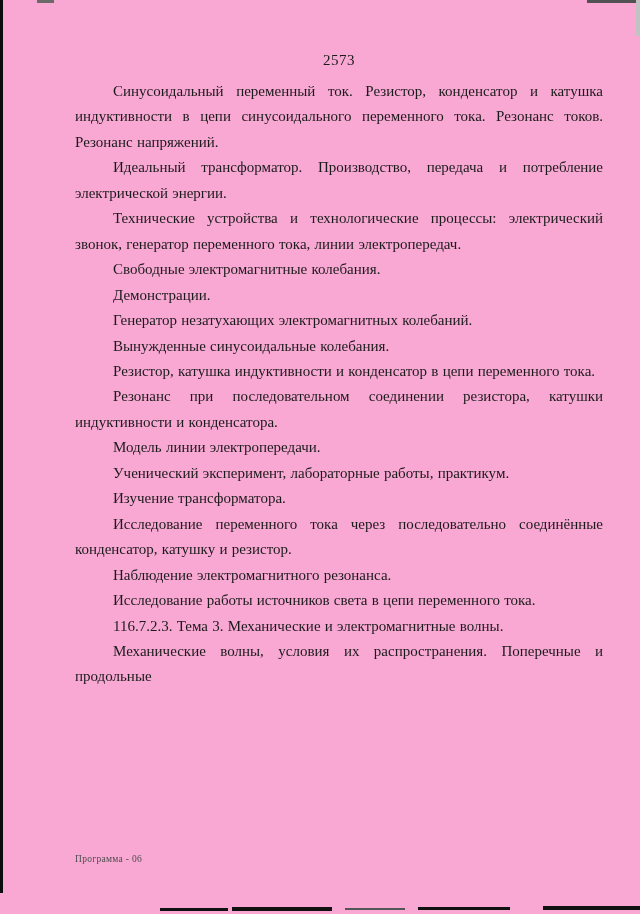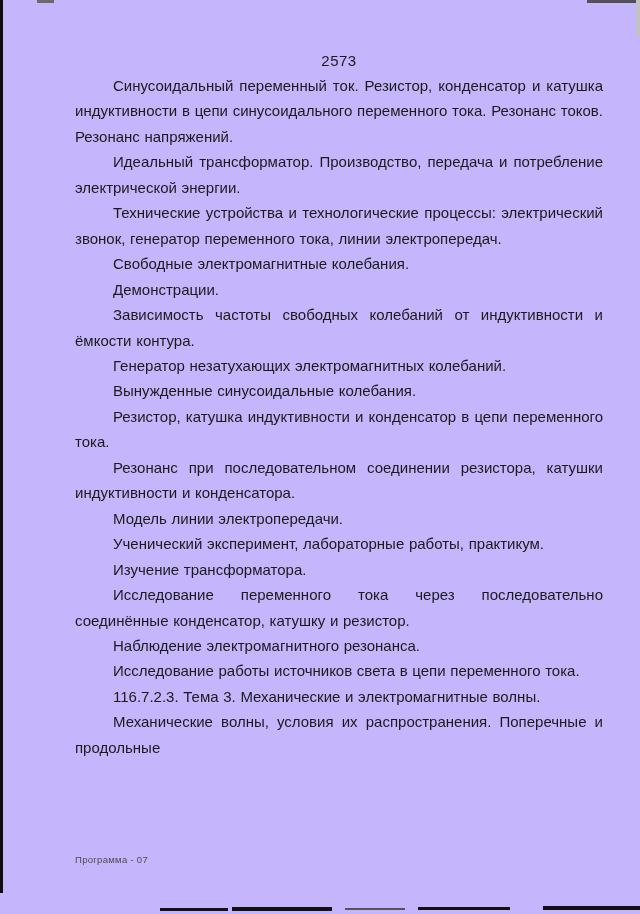--- a/index.html
+++ b/index.html
@@ -4,23 +4,23 @@
 <style>
   html, body {
     margin: 0;
     padding: 0;
     background: #ffffff;
   }
   .page {
     position: relative;
     width: 640px;
     height: 914px;
-    background: #c4b5fd;
+    background: #f9a8d4;
     overflow: hidden;
-    font-family: Liberation Sans, sans-serif;
+    font-family: Liberation Serif, serif;
     color: #1b1b1b;
   }
   
   .edge-left {
     position: absolute;
     left: 0; top: 0;
     width: 3px; height: 893px;
     background: #0d0d0d;
   }
   .edge-top-a {
@@ -57,20 +57,21 @@
     top: 48px;
     width: 528px;
   }
   .page-number {
     text-align: center;
     font-size: 15px;
     line-height: 25px;
     letter-spacing: 0.5px;
   }
   .paragraphs {
+    margin-top: 6px;
     font-size: 15px;
     line-height: 25.45px;
   }
   .paragraphs p {
     margin: 0;
     text-indent: 38px;
     text-align: justify;
     text-align-last: left;
     word-spacing: 0.5px;
   }
@@ -104,31 +105,30 @@
   <div class="text-block">
     <div class="page-number">2573</div>
 
     <div class="paragraphs">
 
     <p>Синусоидальный переменный ток. Резистор, конденсатор и катушка индуктивности в цепи синусоидального переменного тока. Резонанс токов. Резонанс напряжений.</p>
         <p>Идеальный трансформатор. Производство, передача и потребление электрической энергии.</p>
         <p>Технические устройства и технологические процессы: электрический звонок, генератор переменного тока, линии электропередач.</p>
         <p>Свободные электромагнитные колебания.</p>
         <p>Демонстрации.</p>
-        <p>Зависимость частоты свободных колебаний от индуктивности и ёмкости контура.</p>
         <p>Генератор незатухающих электромагнитных колебаний.</p>
         <p>Вынужденные синусоидальные колебания.</p>
         <p>Резистор, катушка индуктивности и конденсатор в цепи переменного тока.</p>
         <p>Резонанс при последовательном соединении резистора, катушки индуктивности и конденсатора.</p>
         <p>Модель линии электропередачи.</p>
         <p>Ученический эксперимент, лабораторные работы, практикум.</p>
         <p>Изучение трансформатора.</p>
         <p>Исследование переменного тока через последовательно соединённые конденсатор, катушку и резистор.</p>
         <p>Наблюдение электромагнитного резонанса.</p>
         <p>Исследование работы источников света в цепи переменного тока.</p>
         <p>116.7.2.3. Тема 3. Механические и электромагнитные волны.</p>
         <p class="continued">Механические волны, условия их распространения. Поперечные и продольные</p>
       </div>
   </div>
 
-  <div class="footer-note">Программа - 07</div>
+  <div class="footer-note">Программа - 06</div>
 
 </div>
 
 </body></html>

